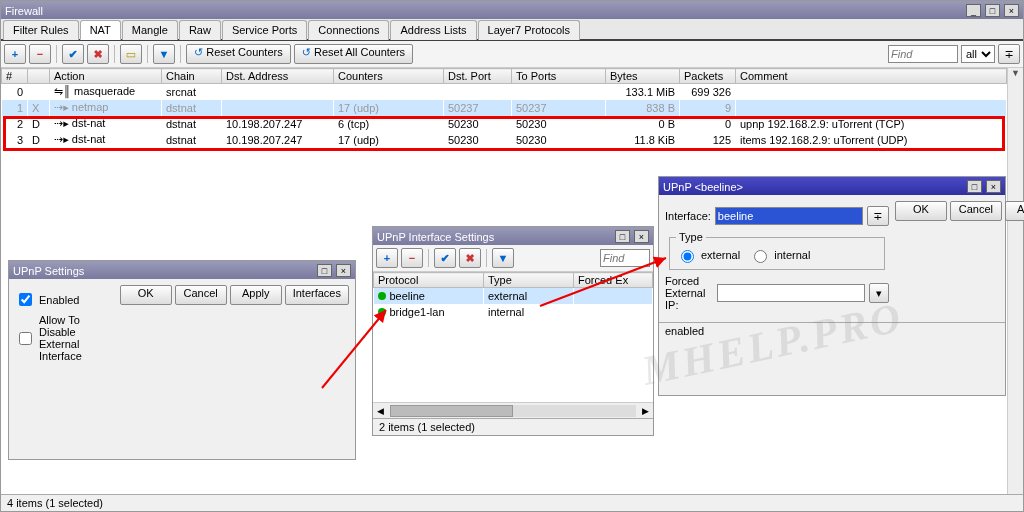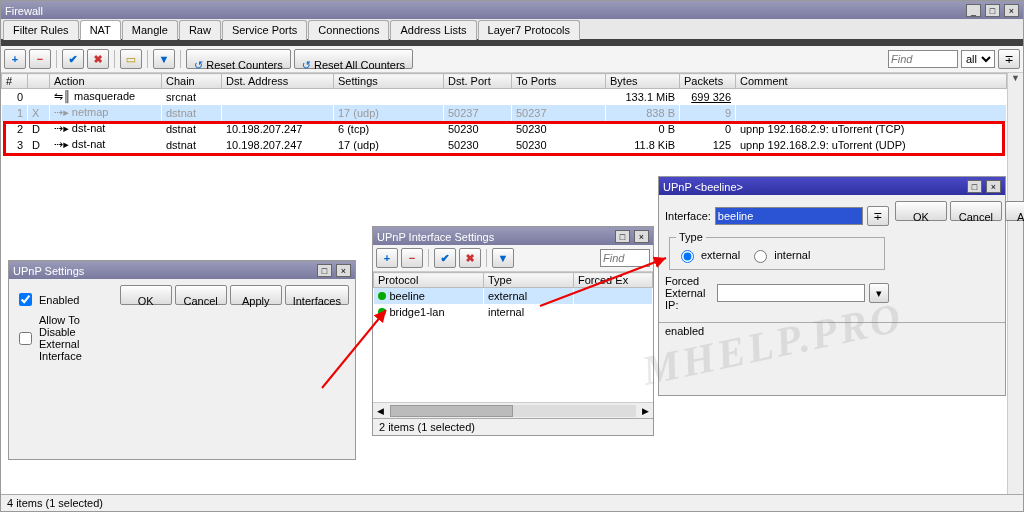--- a/index.html
+++ b/index.html
@@ -2,25 +2,25 @@
 <html><head>
 <meta charset="utf-8">
 <style>
   * { box-sizing: border-box; font-family: Tahoma, Arial, sans-serif; font-size: 11px; }
   body { margin: 0; background: #fff; overflow: hidden; width: 1024px; height: 512px; position: relative; }
   .win { position: absolute; border: 1px solid #999; background: #f0f0f0; display: flex; flex-direction: column; }
   .titlebar { background: linear-gradient(#9a9ab8,#7a7aa0); color: #fff; padding: 2px 4px; display: flex; align-items: flex-end; gap: 4px; height: 18px; }
   .titlebar.active { background: linear-gradient(#4a4ac8,#3030a0); }
   .titlebar .sp { flex: 1; }
   .tbtn { width: 15px; height: 13px; background: #ddd; border: 1px solid #666; display: inline-flex; align-items: center; justify-content: center; font-size: 9px; cursor: default; color:#000; }
-  .tabs { display: flex; background: #e8e8e8; border-bottom: 7px solid #404040; padding-left: 2px; }
+  .tabs { display: flex; background: #e8e8e8; border-bottom: 2px solid #404040; padding-left: 2px; }
   .tab { padding: 3px 9px; border: 1px solid #aaa; border-bottom: none; margin-right: 1px; background: #eee; border-radius: 3px 3px 0 0; cursor: default; position: relative; top: 1px;}
   .tab.active { background: #fff; border-bottom: 1px solid #fff; }
   .toolbar { display: flex; align-items: center; gap: 3px; padding: 3px; background: #f4f4f4; border-bottom: 1px solid #ccc; }
-  .btn { border: 1px solid #888; background: linear-gradient(#fefefe,#ddd); padding: 9px 7px; min-width: 52px; height: 20px; cursor: default; text-align: center; border-radius: 2px; }
+  .btn { border: 1px solid #888; background: linear-gradient(#fefefe,#ddd); padding: 1px 7px; min-width: 52px; height: 20px; cursor: default; text-align: center; border-radius: 2px; }
   .btn.sm { min-width: 20px; width: 22px; padding: 0; display:inline-flex;align-items:center;justify-content:center; }
   .sep { width: 1px; height: 18px; background: #bbb; margin: 0 2px; }
   input.txt { border: 1px solid #888; padding: 1px 2px; height: 18px; background:#fff; }
   select { border: 1px solid #888; height: 18px; background:#fff; }
   table { border-collapse: collapse; width: 100%; table-layout: fixed; }
   th { background: linear-gradient(#f8f8f8,#e0e0e0); border: 1px solid #bbb; text-align: left; padding: 1px 4px; font-weight: normal; white-space: nowrap; overflow: hidden; }
   td { padding: 0 4px; border-right: 1px solid transparent; white-space: nowrap; overflow: hidden; height: 16px; }
   tr.sel td { background: #cde6ff; }
   tr.disabled td { color: #999; }
   .tarea { background: #fff; flex: 1; overflow: hidden; position: relative; }
@@ -99,40 +99,40 @@
             <col style="width:56px">
             <col>
           </colgroup>
         <thead>
             <tr id="main-head">
               <th>#</th>
               <th></th>
               <th>Action</th>
               <th>Chain</th>
               <th>Dst. Address</th>
-              <th>Settings</th>
+              <th>Counters</th>
               <th>Dst. Port</th>
               <th>To Ports</th>
               <th>Bytes</th>
               <th>Packets</th>
               <th>Comment</th>
             </tr>
           </thead>
         <tbody id="main-body">
             <tr>
               <td style="text-align: right;">0</td>
               <td></td>
               <td>⇋║ masquerade</td>
               <td>srcnat</td>
               <td></td>
               <td></td>
               <td></td>
               <td></td>
               <td style="text-align: right;">133.1 MiB</td>
-              <td style="text-align: right; text-decoration: underline;">699 326</td>
+              <td style="text-align: right;">699 326</td>
               <td></td>
             </tr>
             <tr class="sel disabled">
               <td style="text-align: right;">1</td>
               <td>X</td>
               <td>⇢▸ netmap</td>
               <td>dstnat</td>
               <td></td>
               <td>17 (udp)</td>
               <td>50237</td>
@@ -158,21 +158,21 @@
               <td style="text-align: right;">3</td>
               <td>D</td>
               <td>⇢▸ dst-nat</td>
               <td>dstnat</td>
               <td>10.198.207.247</td>
               <td>17 (udp)</td>
               <td>50230</td>
               <td>50230</td>
               <td style="text-align: right;">11.8 KiB</td>
               <td style="text-align: right;">125</td>
-              <td>upnp 192.168.2.9: uTorrent (UDP)</td>
+              <td>items 192.168.2.9: uTorrent (UDP)</td>
             </tr>
           </tbody>
       </table>
       <div class="hl" style="left:2px;top:48px;width:1002px;height:35px;"></div>
     </div>
     <div class="scrollbar" style="display:flex;flex-direction:column;justify-content:space-between;align-items:center;">
       <span style="font-size:9px;color:#555">▼</span>
     </div>
   </div>
   <div class="status">4 items (1 selected)</div>

